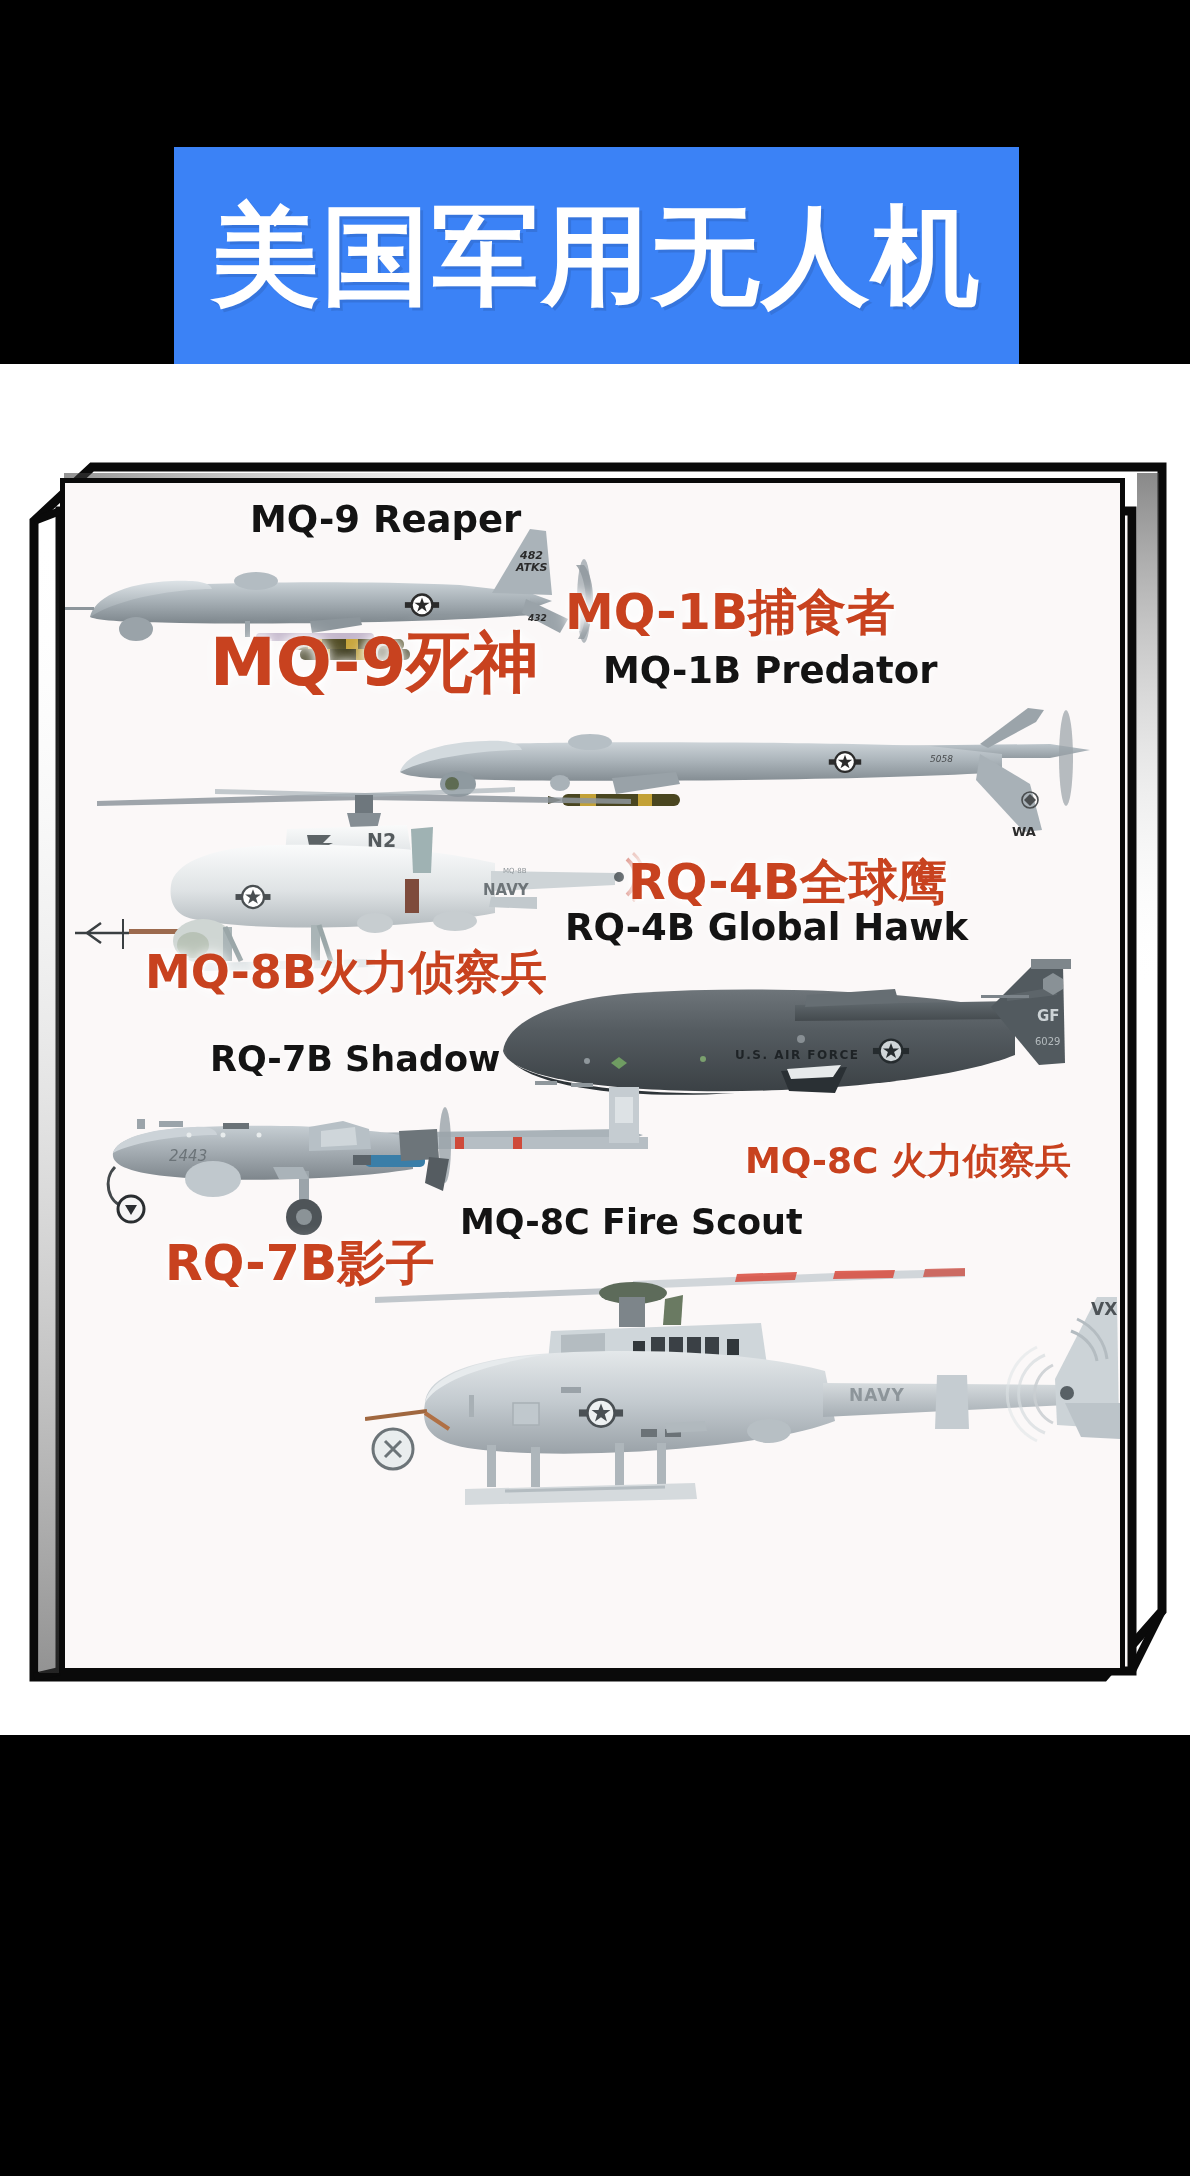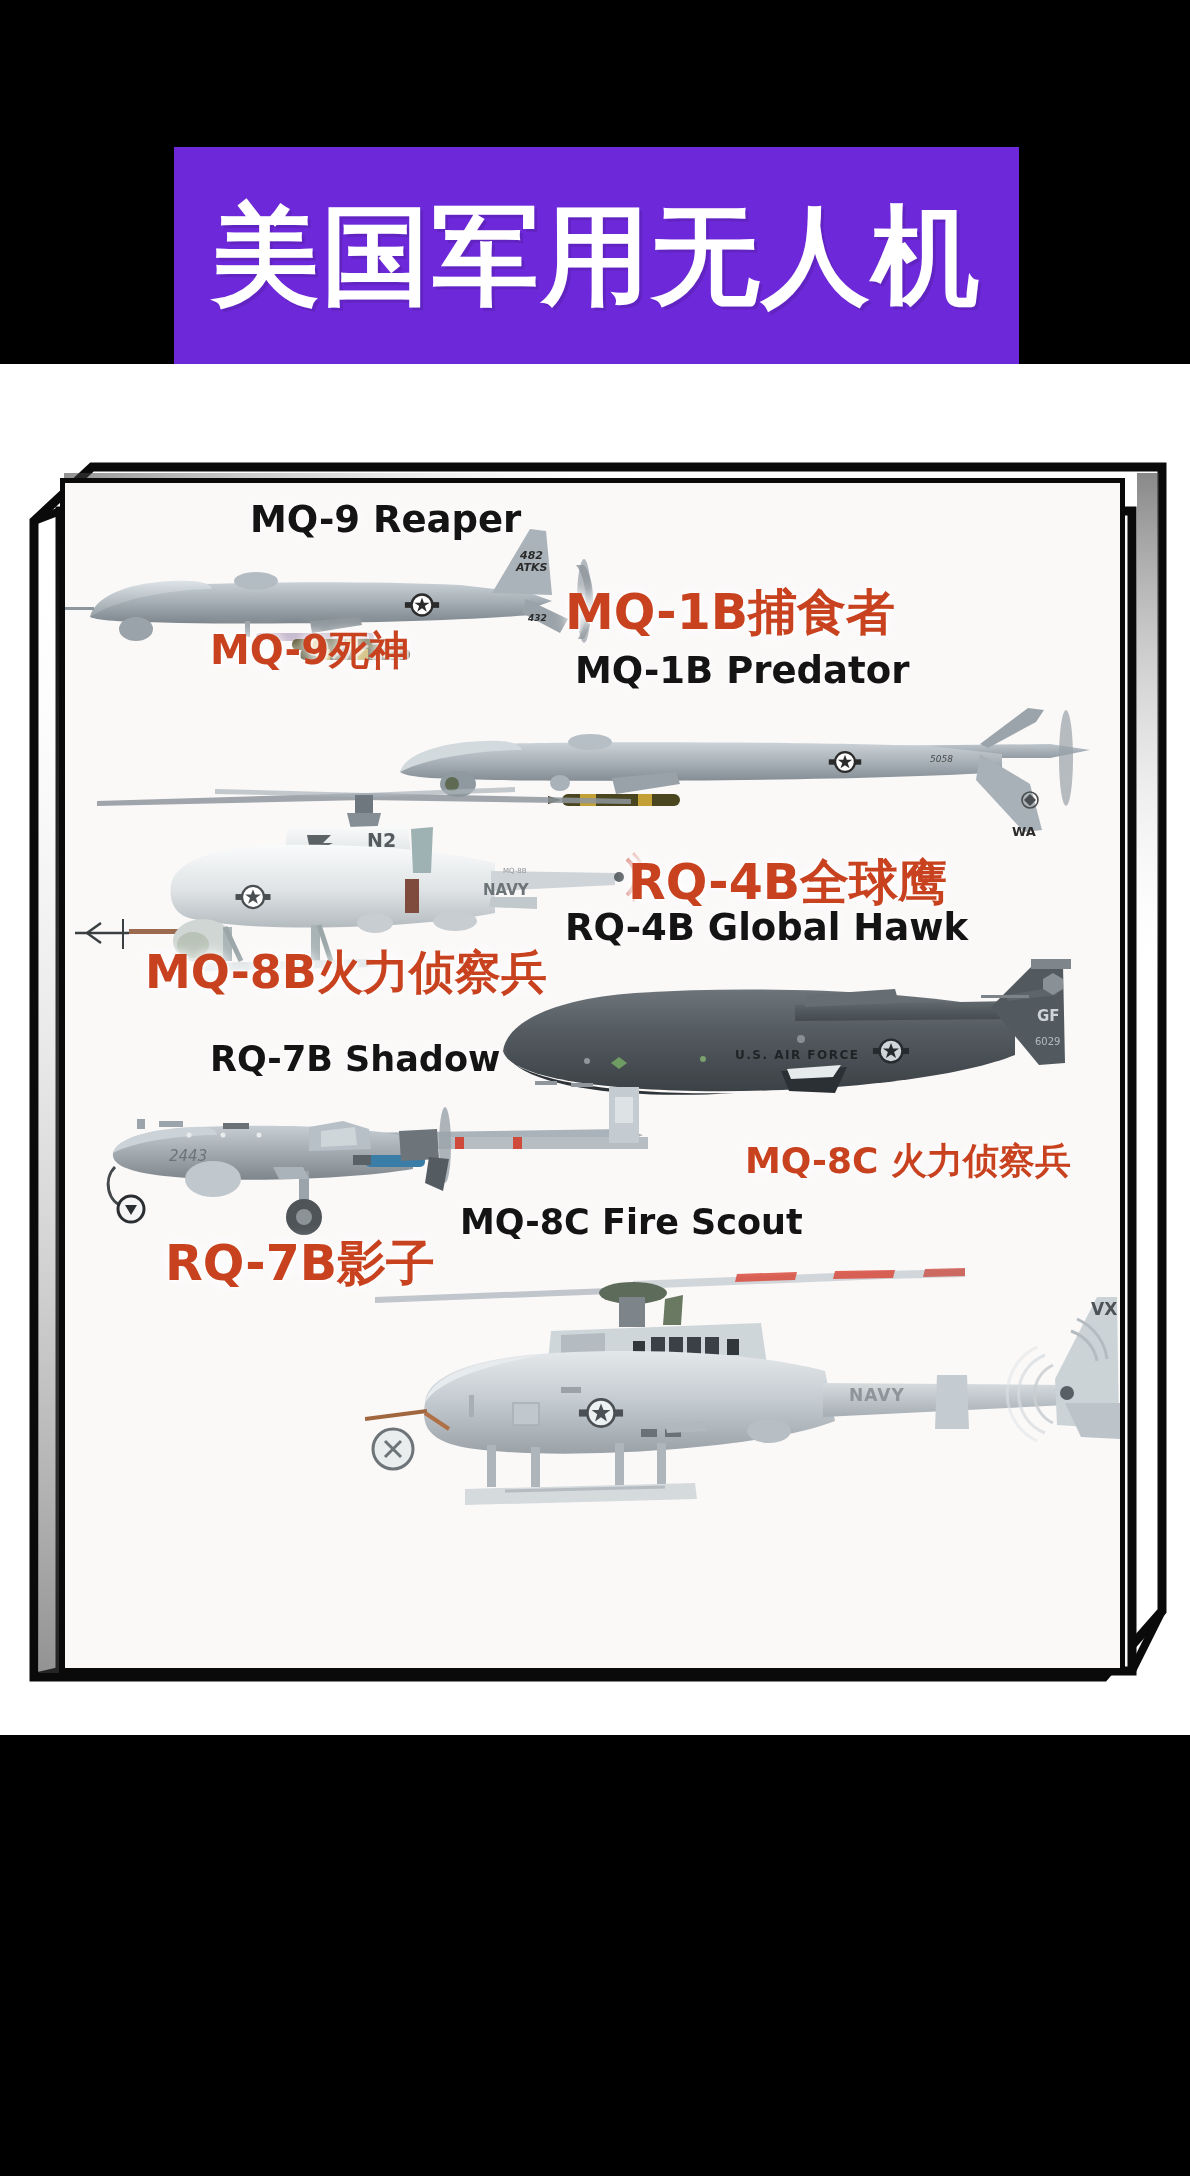--- a/index.html
+++ b/index.html
@@ -11,21 +11,21 @@
   }
 
   
   .bar-top    { position:absolute; left:0; top:0;    width:1190px; height:146px; background:#000; }
   .bar-mid    { position:absolute; left:0; top:364px; width:1190px; height:90px;  background:#000; }
   .bar-bottom { position:absolute; left:0; top:1735px; width:1190px; height:441px; background:#000; }
 
   
   .banner {
     position:absolute; left:174px; top:147px; width:845px; height:217px;
-    background:#6d28d9;
+    background:#3b82f6;
     display:flex; align-items:center; justify-content:center;
   }
   .banner-text {
     color:#fff; font-weight:bold; font-size:108px; line-height:1;
     letter-spacing:2px;
     font-family:"DejaVu Sans","Liberation Sans",sans-serif;
     text-shadow:3px 3px 0 rgba(0,0,0,.10);
   }
 
   
@@ -60,23 +60,23 @@
   }
   .lbl-en {
     color:#141414; font-weight:bold;
     font-family:"DejaVu Sans","Liberation Sans",sans-serif;
     text-shadow:0 0 8px rgba(255,255,255,.9);
     text-align:right;
   }
 
   
   #l-mq9-en  { left:185px; top:18px;  font-size:37px; }
-  #l-mq9-cn  { left:145px; top:147px; font-size:40px; }
+  #l-mq9-cn  { left:145px; top:147px; font-size:66px; }
   #l-mq1-cn  { left:500px; top:105px; font-size:49px; }
-  #l-mq1-en  { left:510px; top:169px; font-size:37px; }
+  #l-mq1-en  { left:538px; top:169px; font-size:37px; }
   #l-mq8b-en { left:140px; top:258px; font-size:35px; }
   #l-mq8b-cn { left:80px;  top:466px; font-size:46px; }
   #l-rq4-cn  { left:515px; top:375px; font-size:49px;margin-left:48px; }
   #l-rq4-en  { left:500px; top:426px; font-size:37px; }
   #l-rq7-en  { left:145px; top:559px; font-size:35px; }
   #l-rq7-cn  { left:100px; top:756px; font-size:49px; }
   #l-mq8c-cn { left:680px; top:660px; font-size:36px; }
   #l-mq8c-en { left:395px; top:722px; font-size:35px; }
 
   

